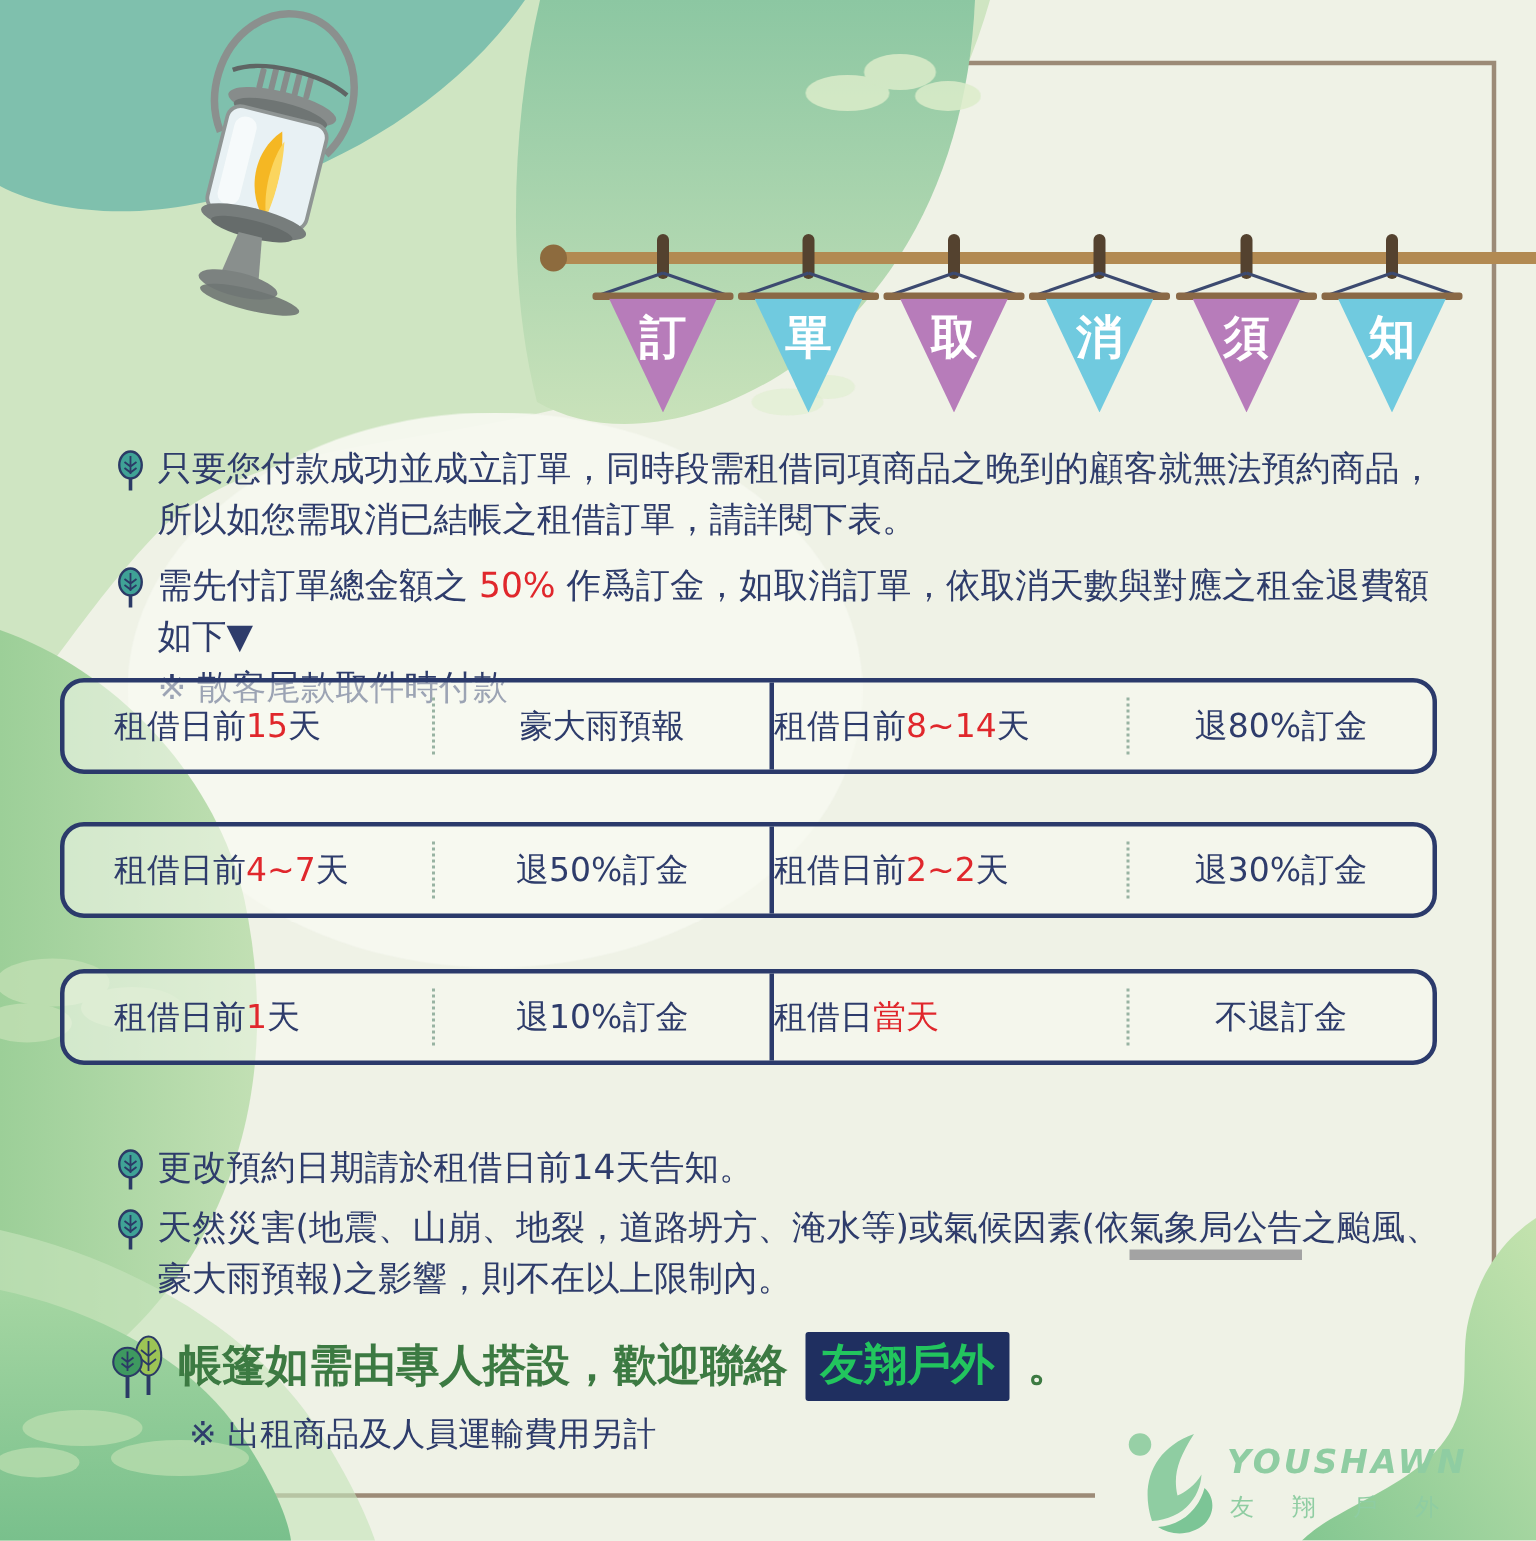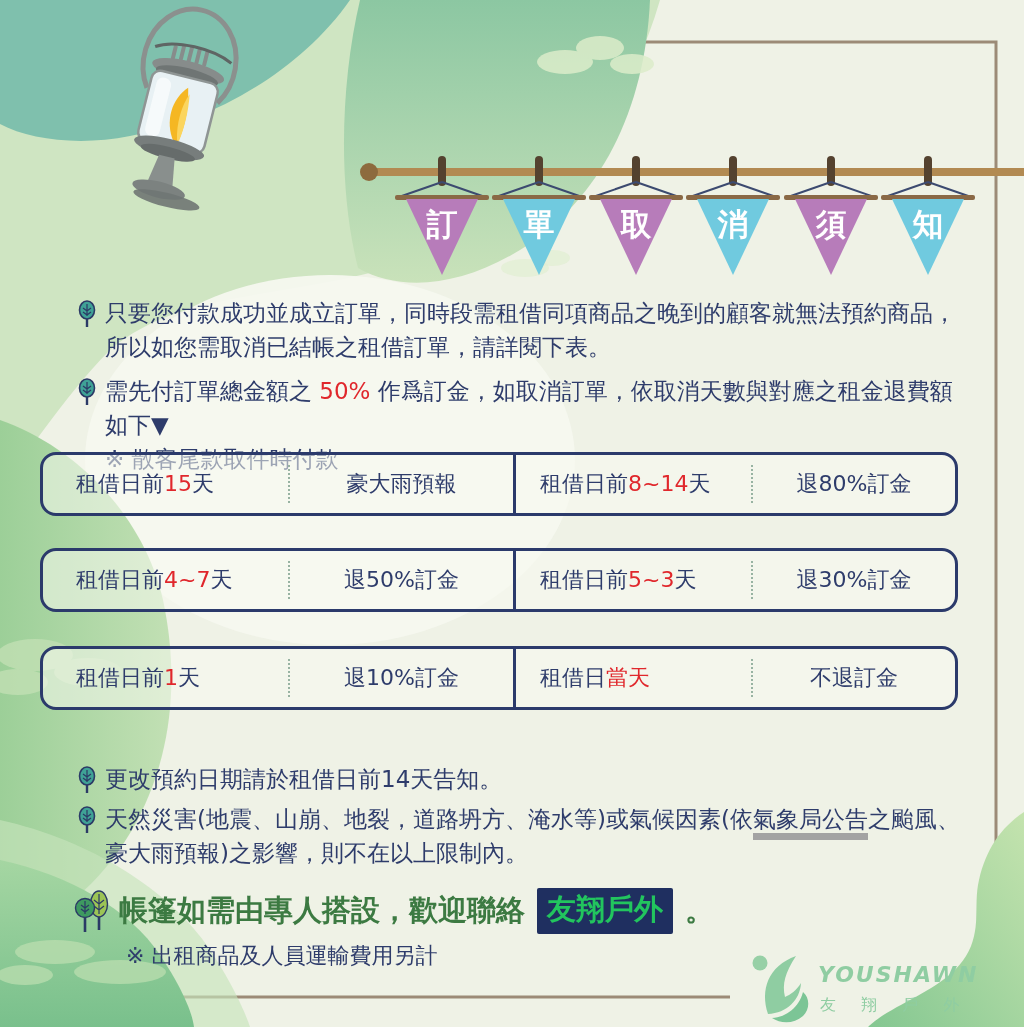--- a/index.html
+++ b/index.html
@@ -28,21 +28,21 @@
   
   .rtable{position:absolute;left:40px;top:452px;width:918px;height:260px;z-index:3;}
   .rrow{position:absolute;left:0;width:918px;height:64px;box-sizing:border-box;
     border:3px solid #2b3a6b;border-radius:16px;background:rgba(247,250,241,.55);
     display:flex;align-items:stretch;color:#2e3c6b;font-size:22px;}
   .half{display:flex;align-items:center;}
   .half-l{width:470px;}
   .half-r{flex:1;border-left:3px solid #2b3a6b;}
   .lbl{box-sizing:border-box;white-space:nowrap;}
   .half-l .lbl{width:245px;padding-left:33px;}
-  .half-r .lbl{width:235px;padding-left:24px;}
+  .half-r .lbl{width:235px;}
   .dotdiv{width:0;height:38px;border-left:2px dotted #98b3a2;}
   .val{flex:1;text-align:center;}
 
   
   .foot-head{position:absolute;left:74px;top:888px;display:flex;align-items:center;
     gap:7px;font-size:29px;font-weight:bold;color:#3c7a42;z-index:3;}
   .brand-box{display:inline-block;background:#1f2f60;color:#22c55e;
     padding:2px 10px 4px 10px;margin:0 5px;border-radius:2px;}
   .foot-note{position:absolute;left:126px;top:941px;font-size:22px;color:#2e3c6b;z-index:3;}
 </style>
@@ -234,21 +234,21 @@
       </div>
     </div>
 
     <div class="rrow" style="top:96px;">
       <div class="half half-l">
         <div class="lbl"><span>租借日前</span><span class="hl">4~7</span><span>天</span></div>
         <div class="dotdiv"></div>
         <div class="val">退50%訂金</div>
       </div>
       <div class="half half-r">
-        <div class="lbl"><span>租借日前</span><span class="hl">5~3</span><span>天</span></div>
+        <div class="lbl"><span>租借日前</span><span class="hl">2~2</span><span>天</span></div>
         <div class="dotdiv"></div>
         <div class="val">退30%訂金</div>
       </div>
     </div>
 
     <div class="rrow" style="top:194px;">
       <div class="half half-l">
         <div class="lbl"><span>租借日前</span><span class="hl">1</span><span>天</span></div>
         <div class="dotdiv"></div>
         <div class="val">退10%訂金</div>

